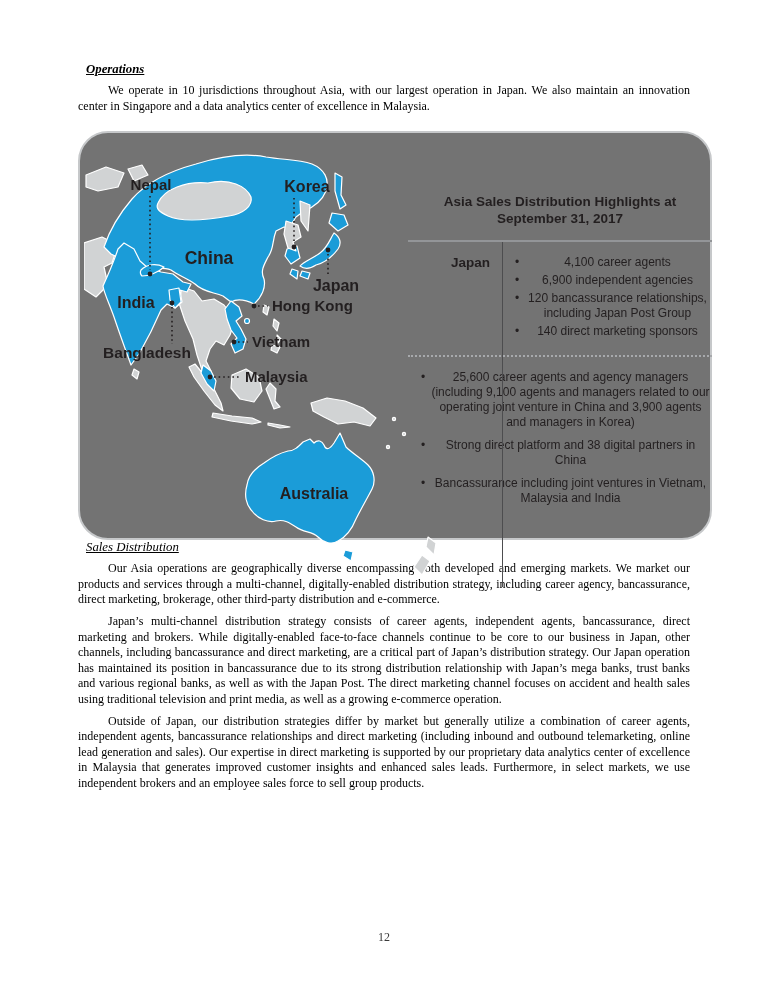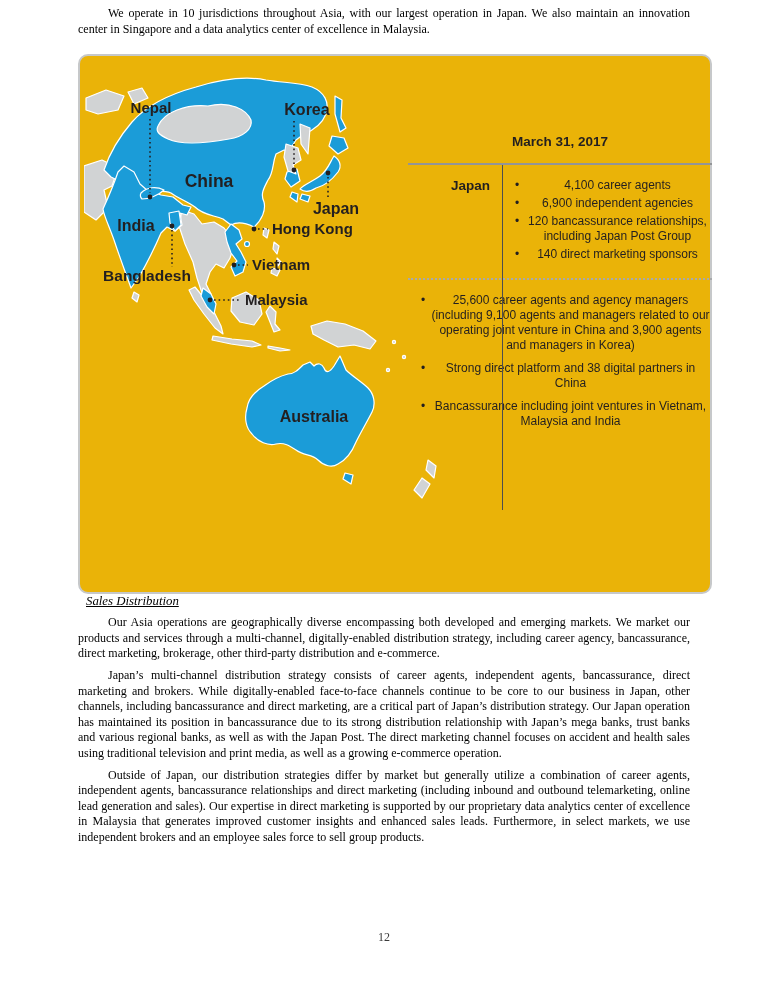--- a/index.html
+++ b/index.html
@@ -33,24 +33,24 @@
     text-align: justify;
     text-indent: 30px;
   }
 
   
   .figure {
     position: relative;
     margin-top: 17px;
     margin-left: 0px;
     width: 634px;
-    height: 540px;
+    height: 409px;
     border: 2.5px solid #c6c8ca;
-    border-radius: 10px;
-    background: #eab308;
+    border-radius: 30px;
+    background: #737373;
   }
   .map-svg { position: absolute; left: 4px; top: 18px; width: 400px; height: 470px; }
 
   .sd-table {
     position: absolute;
     left: 328px;
     top: 60px;
     width: 304px;
     font-family: "Liberation Sans", sans-serif;
     color: #231f20;
@@ -103,20 +103,21 @@
   }
 
   .map-label { font-family: "Liberation Sans", sans-serif; font-weight: bold; fill: #231f20; }
 </style>
 </head>
 <body>
 
 <div class="page">
   <div class="content">
 
+    <div class="h-section h-bold h-operations">Operations</div>
     <p class="body-para">We operate in 10 jurisdictions throughout Asia, with our largest operation in Japan. We also maintain an innovation center in Singapore and a data analytics center of excellence in Malaysia.</p>
 
     <div class="figure">
 
       <svg class="map-svg" viewBox="0 0 400 470" xmlns="http://www.w3.org/2000/svg">
 
         <g stroke="#ffffff" stroke-width="1.2" stroke-linejoin="round" fill="#d1d3d4">
           <path d="M2,24 L22,16 L40,22 L34,36 L14,40 L2,36 Z"></path>
           <path d="M44,18 L58,14 L64,24 L50,30 Z"></path>
           <path d="M0,92 L18,86 L34,94 L28,112 L20,116 L24,134 L12,146 L0,138 Z"></path>
@@ -191,22 +192,22 @@
           <text class="map-label" x="188" y="160" font-size="15">Hong Kong</text>
           <text class="map-label" x="168" y="196" font-size="15">Vietnam</text>
           <text class="map-label" x="63" y="207" font-size="15.5" text-anchor="middle">Bangladesh</text>
           <text class="map-label" x="161" y="231" font-size="15">Malaysia</text>
           <text class="map-label" x="230" y="348" font-size="16" text-anchor="middle">Australia</text>
         </g>
       </svg>
 
       <div class="sd-table">
         <div class="sd-title">
-          <br>
-          <span>March 31, 2017</span>
+          <span>Asia Sales Distribution Highlights at</span><br>
+          <span>September 31, 2017</span>
         </div>
         <div class="sd-body">
           <div class="sd-vline"></div>
 
           <div class="sd-row sd-row-japan">
             <div class="sd-label">Japan</div>
             <div class="sd-bullets">
               <div class="bi">
                   <span class="bc">•</span>
                   <span class="bt">4,100 career agents</span>

